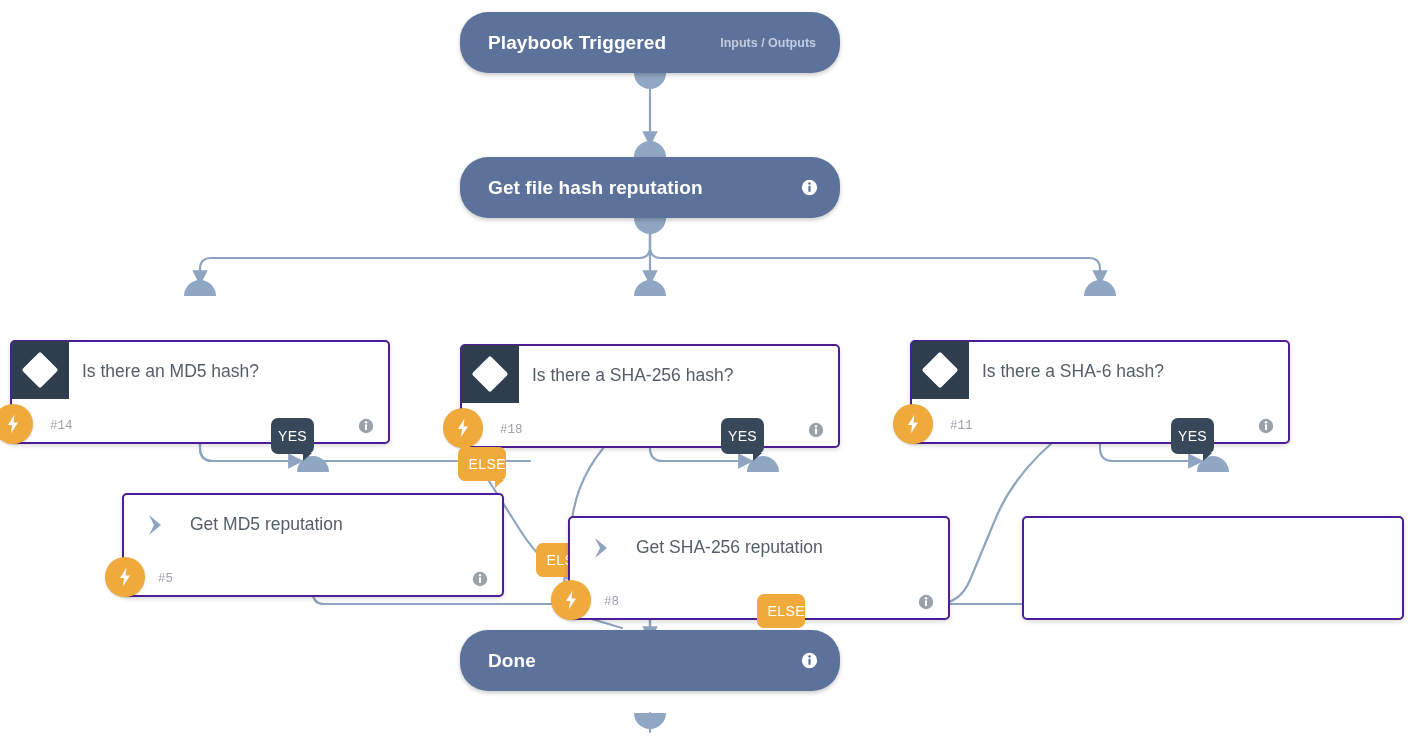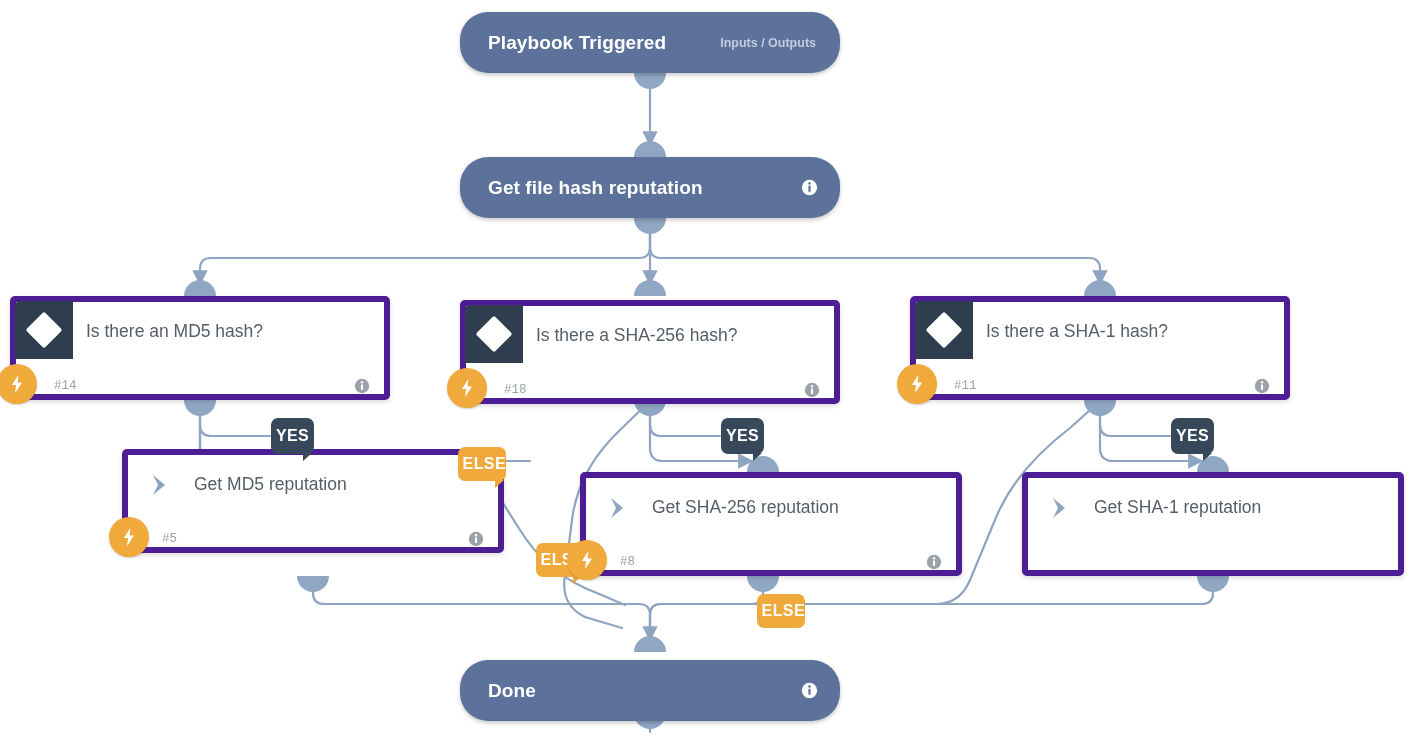--- a/index.html
+++ b/index.html
@@ -59,24 +59,25 @@
     right: 22px;
     width: 17px;
     height: 17px;
   }
 
   
   .card {
     position: absolute;
     box-sizing: border-box;
     background: #ffffff;
-    border: 6px solid #4c1d95;
+    border: 2px solid #4c1d95;
     border-radius: 5px;
     box-shadow: 0 2px 5px rgba(0,0,0,0.14);
     z-index: 6;
+    margin-top: 44px;
   }
   .card-top {
     position: relative;
     height: 58px;
     display: flex;
     align-items: center;
   }
   .card-bot {
     position: relative;
     height: 52px;
@@ -144,22 +145,22 @@
     right: 14px;
     width: 16px;
     height: 16px;
   }
 
   
   .badge {
     position: absolute;
     box-sizing: border-box;
     color: #ffffff;
-    font-size: 16px;
-    font-weight: bold;
+    font-size: 14px;
+    font-weight: normal;
     display: flex;
     align-items: center;
     justify-content: center;
     border-radius: 7px;
     letter-spacing: 0.4px;
     z-index: 8;
   }
   .badge.yes {
     background: #36485a;
     width: 43px;
@@ -322,21 +323,21 @@
         <circle cx="10" cy="5.3" r="1.5" fill="#ffffff"></circle>
       </svg>
     </div>
   </div>
 
   <div class="card" style="left:910px; top:296px; width:380px; height:104px;">
     <div class="card-top">
       <div class="diamond-box">
         <div class="dia"></div>
       </div>
-      <span class="card-title">Is there a SHA-1 hash?</span>
+      <span class="card-title">Is there a SHA-6 hash?</span>
     </div>
     <div class="card-bot">
       <div class="bolt">
         <svg viewBox="0 0 24 24" width="22" height="22">
           <path d="M13.5 2 L6.5 13.2 H11 L9.8 22 L17.5 10.4 H12.6 Z" fill="#ffffff"></path>
         </svg>
       </div>
       <span class="card-id">#11</span>
       <svg class="info-dark" viewBox="0 0 20 20">
         <circle cx="10" cy="10" r="9" fill="#9aa1a9"></circle>
@@ -361,21 +362,21 @@
       </div>
       <span class="card-id act">#5</span>
       <svg class="info-dark" viewBox="0 0 20 20">
         <circle cx="10" cy="10" r="9" fill="#9aa1a9"></circle>
         <rect x="8.7" y="8" width="2.6" height="7" fill="#ffffff"></rect>
         <circle cx="10" cy="5.3" r="1.5" fill="#ffffff"></circle>
       </svg>
     </div>
   </div>
 
-  <div class="card" style="left:580px; top:472px; width:382px; height:104px;">
+  <div class="card" style="left:568px; top:472px; width:382px; height:104px;">
     <div class="card-top">
       <svg class="chevron-box" viewBox="0 0 26 24">
         <path d="M3 2 L15 12 L3 22 L8 12 Z" fill="#8ea4c0"></path>
       </svg>
       <span class="card-title act">Get SHA-256 reputation</span>
     </div>
     <div class="card-bot">
       <div class="bolt">
         <svg viewBox="0 0 24 24" width="22" height="22">
           <path d="M13.5 2 L6.5 13.2 H11 L9.8 22 L17.5 10.4 H12.6 Z" fill="#ffffff"></path>
@@ -384,29 +385,23 @@
       <span class="card-id act">#8</span>
       <svg class="info-dark" viewBox="0 0 20 20">
         <circle cx="10" cy="10" r="9" fill="#9aa1a9"></circle>
         <rect x="8.7" y="8" width="2.6" height="7" fill="#ffffff"></rect>
         <circle cx="10" cy="5.3" r="1.5" fill="#ffffff"></circle>
       </svg>
     </div>
   </div>
 
   <div class="card" style="left:1022px; top:472px; width:382px; height:104px;">
-    <div class="card-top">
-      <svg class="chevron-box" viewBox="0 0 26 24">
-        <path d="M3 2 L15 12 L3 22 L8 12 Z" fill="#8ea4c0"></path>
-      </svg>
-      <span class="card-title act">Get SHA-1 reputation</span>
-    </div>
-  </div>
-
-  <div class="pill" style="left:460px; top:660px; width:380px; height:61px;text-align:right;">
+  </div>
+
+  <div class="pill" style="left:460px; top:630px; width:380px; height:61px;text-align:right;">
     <span class="pill-title">Done</span>
     <svg class="info-light" viewBox="0 0 20 20">
       <circle cx="10" cy="10" r="9" fill="#ffffff"></circle>
       <rect x="8.7" y="8" width="2.6" height="7" fill="#5c729a"></rect>
       <circle cx="10" cy="5.3" r="1.5" fill="#5c729a"></circle>
     </svg>
   </div>
 
   <div class="badge yes" style="left:271px; top:418px;">
     <span>YES</span>

